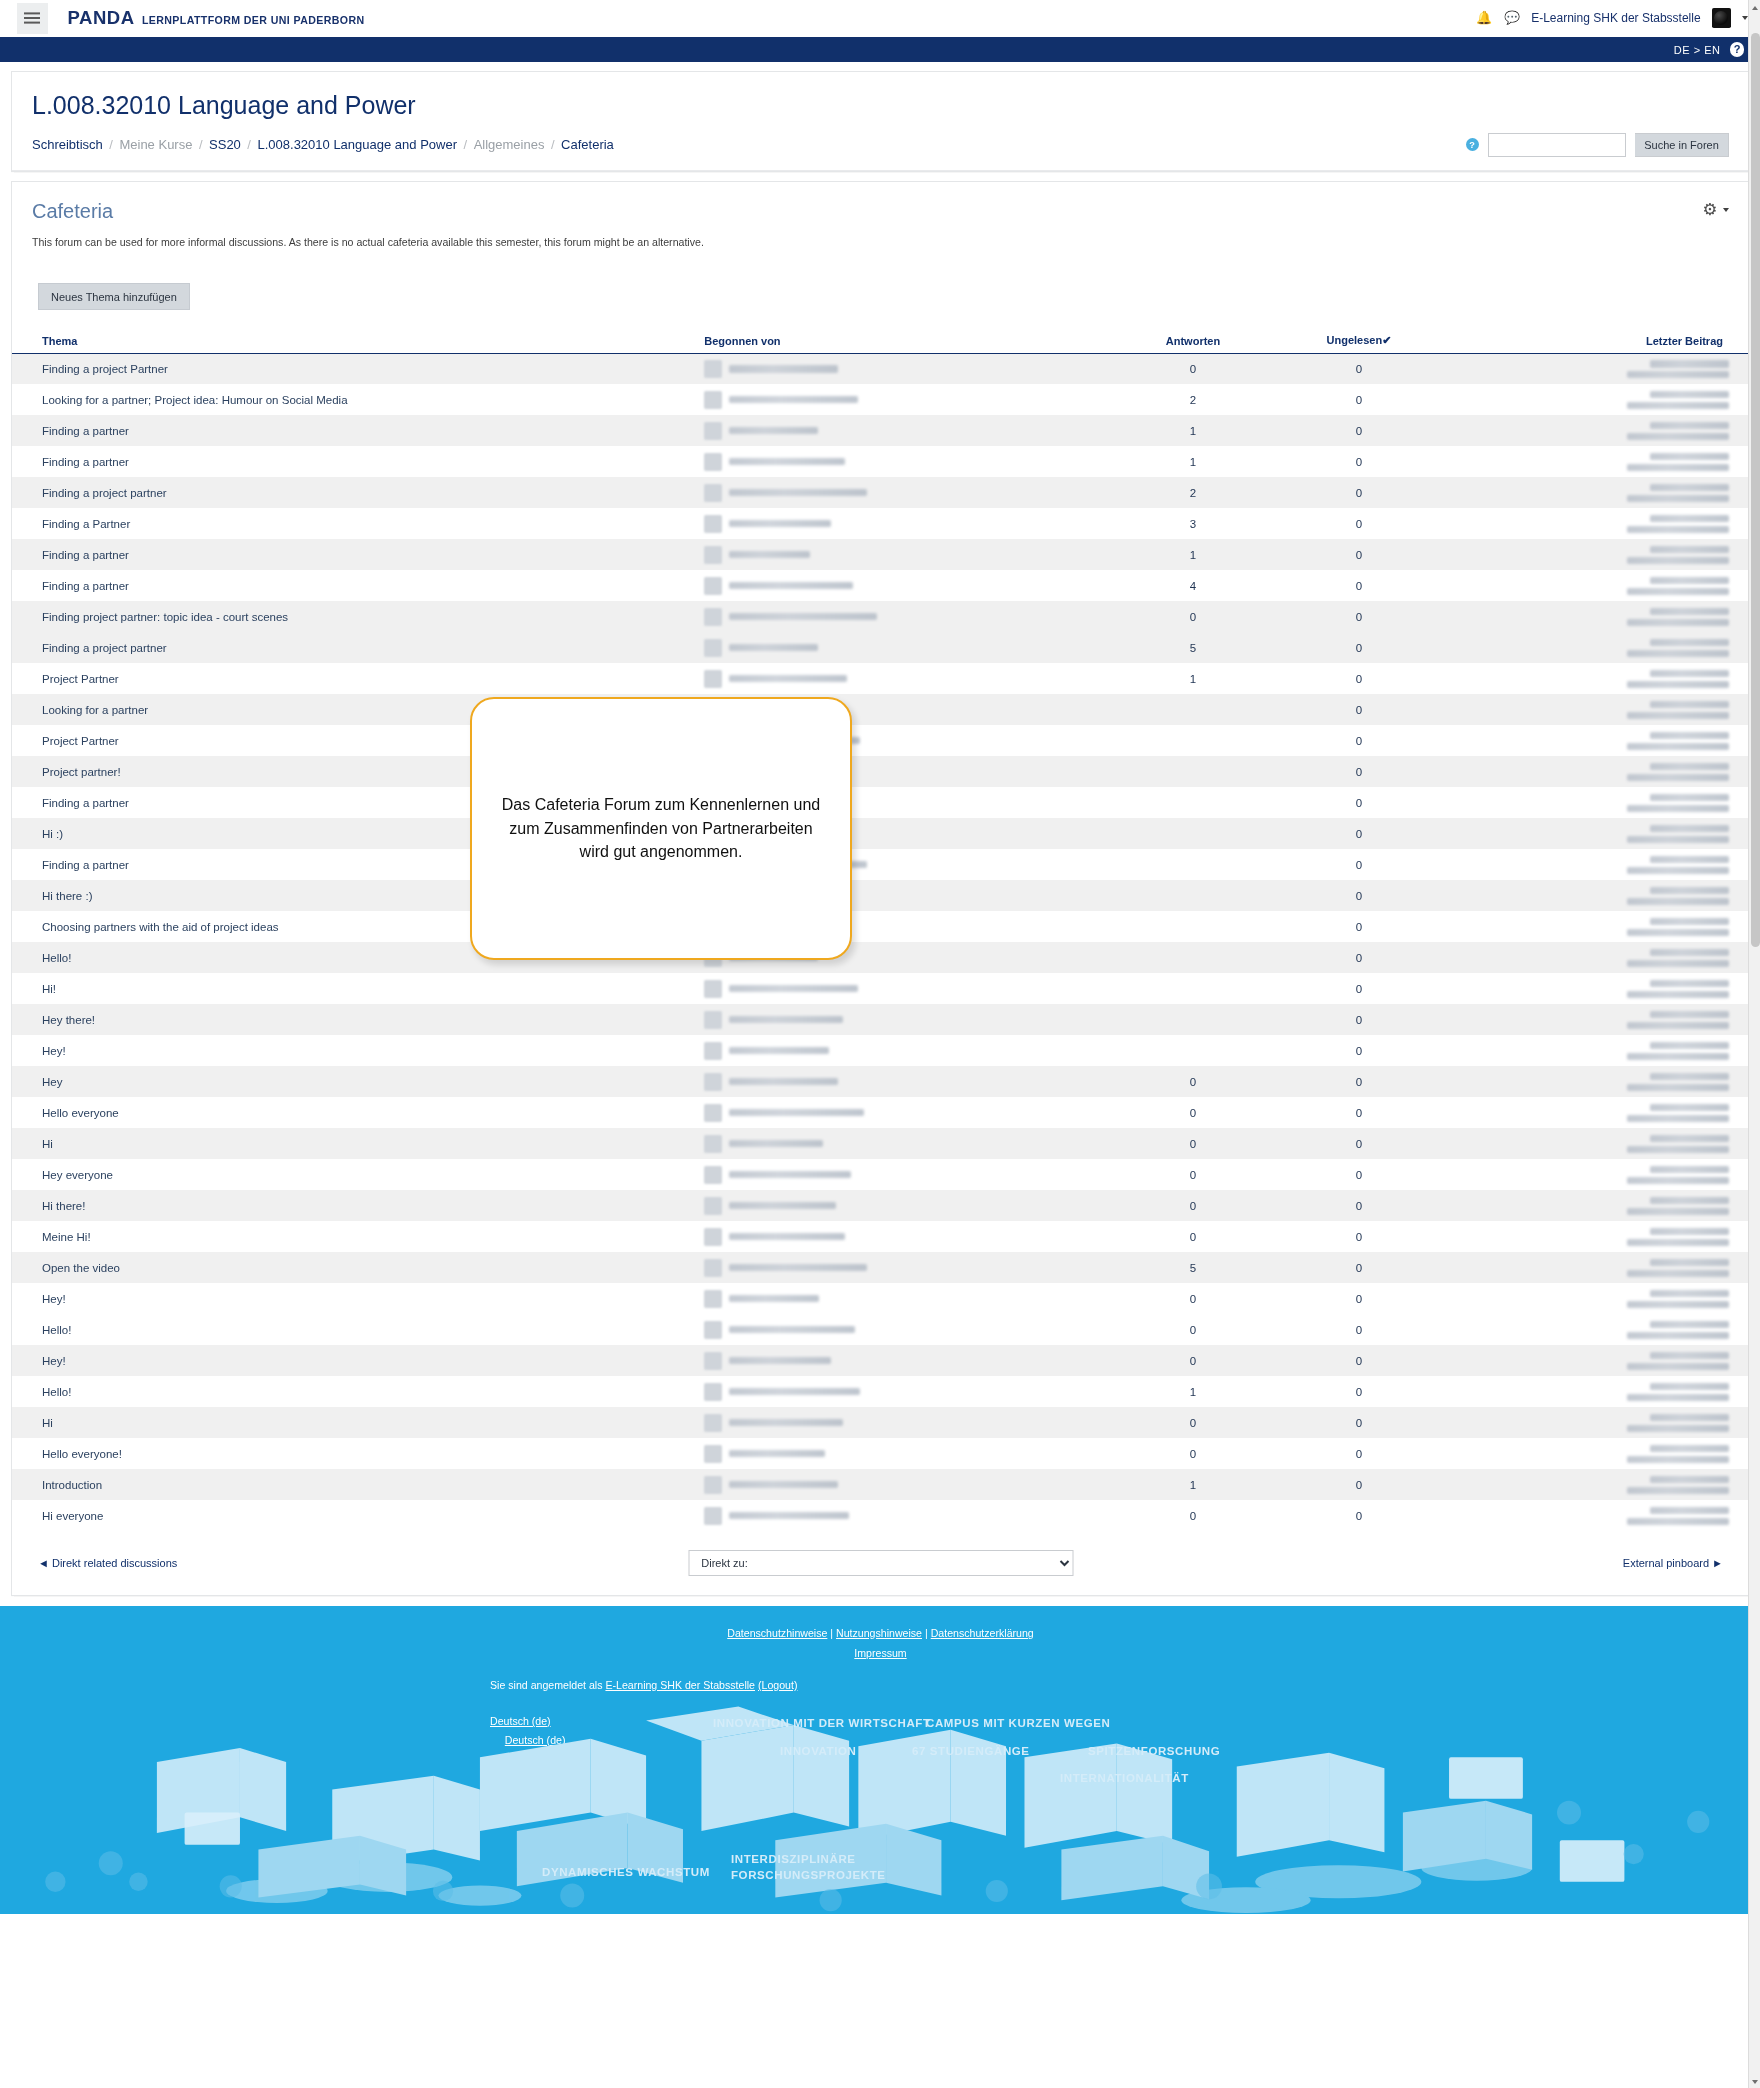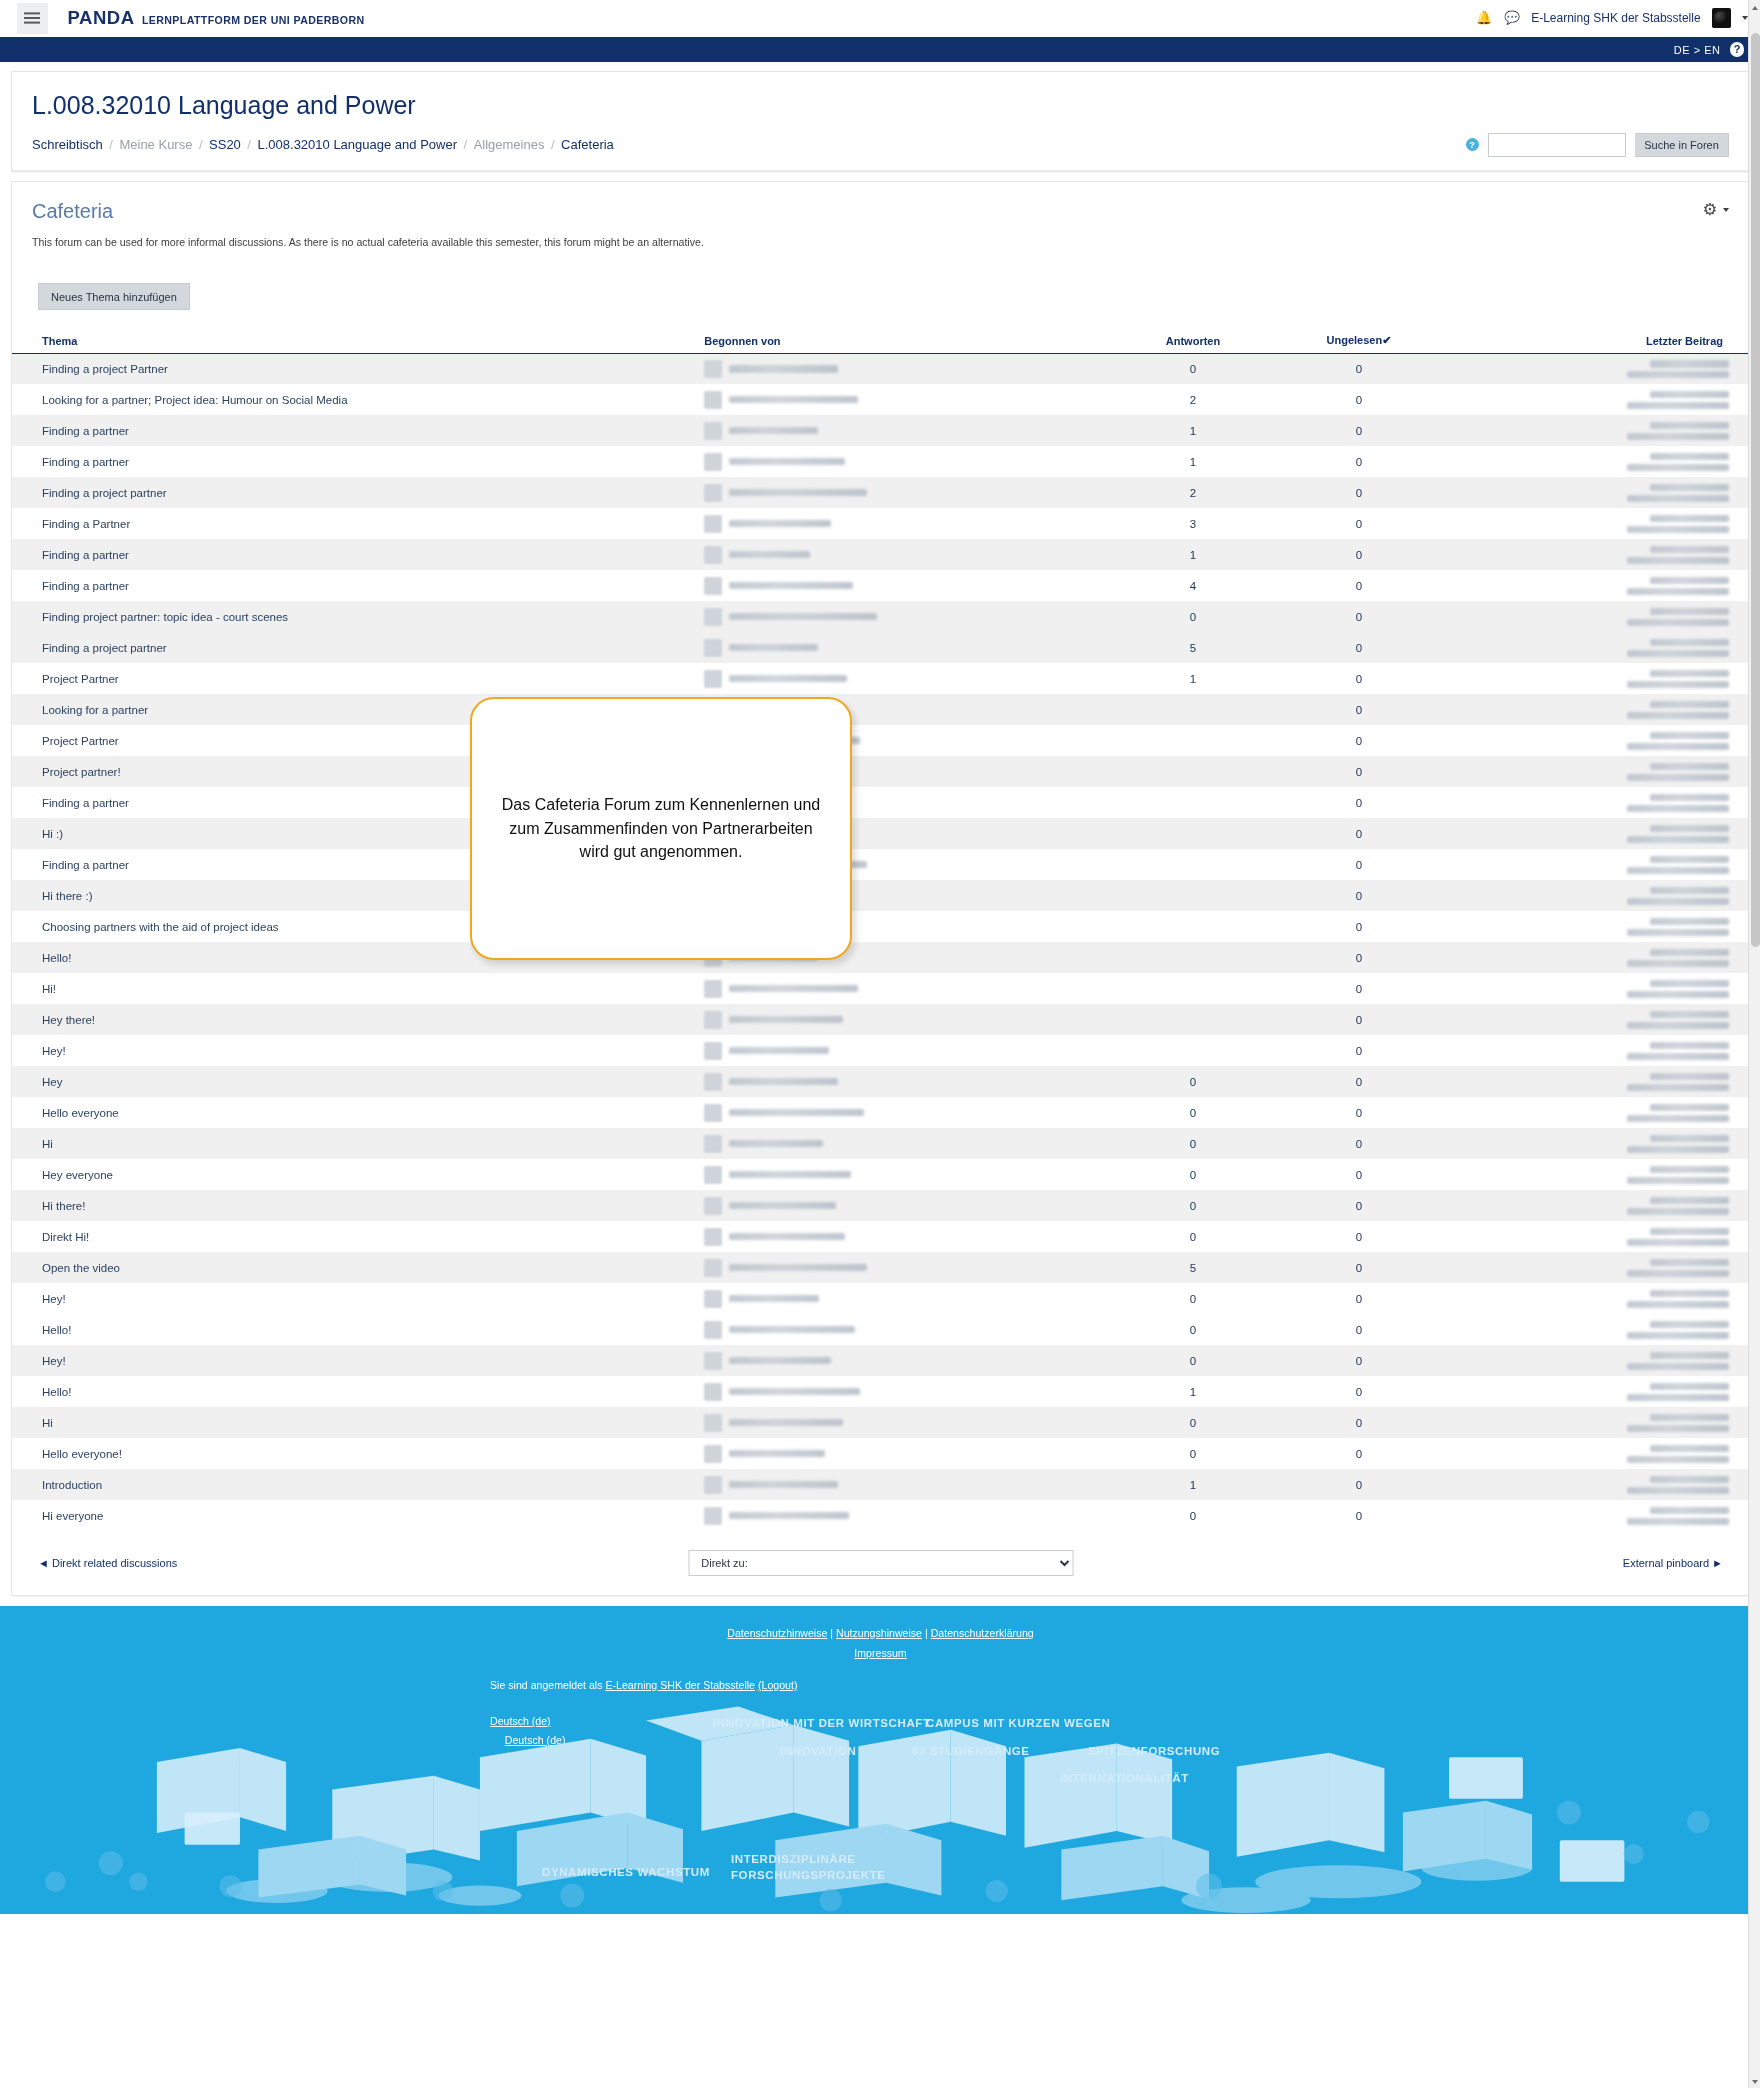--- a/index.html
+++ b/index.html
@@ -766,21 +766,21 @@
             <td class="c-replies">0</td>
             <td class="c-unread">0</td>
             <td>
               <div class="last-cell">
                 <span class="blurtext l1"></span>
                 <span class="blurtext l2"></span>
               </div>
             </td>
           </tr>
           <tr class="even">
-            <td class="c-topic">Direkt Hi!</td>
+            <td class="c-topic">Meine Hi!</td>
             <td class="c-author">
               <div class="author-cell">
                 <span class="av"></span>
                 <span class="blurtext" style="width:116px"></span>
               </div>
             </td>
             <td class="c-replies">0</td>
             <td class="c-unread">0</td>
             <td>
               <div class="last-cell">

